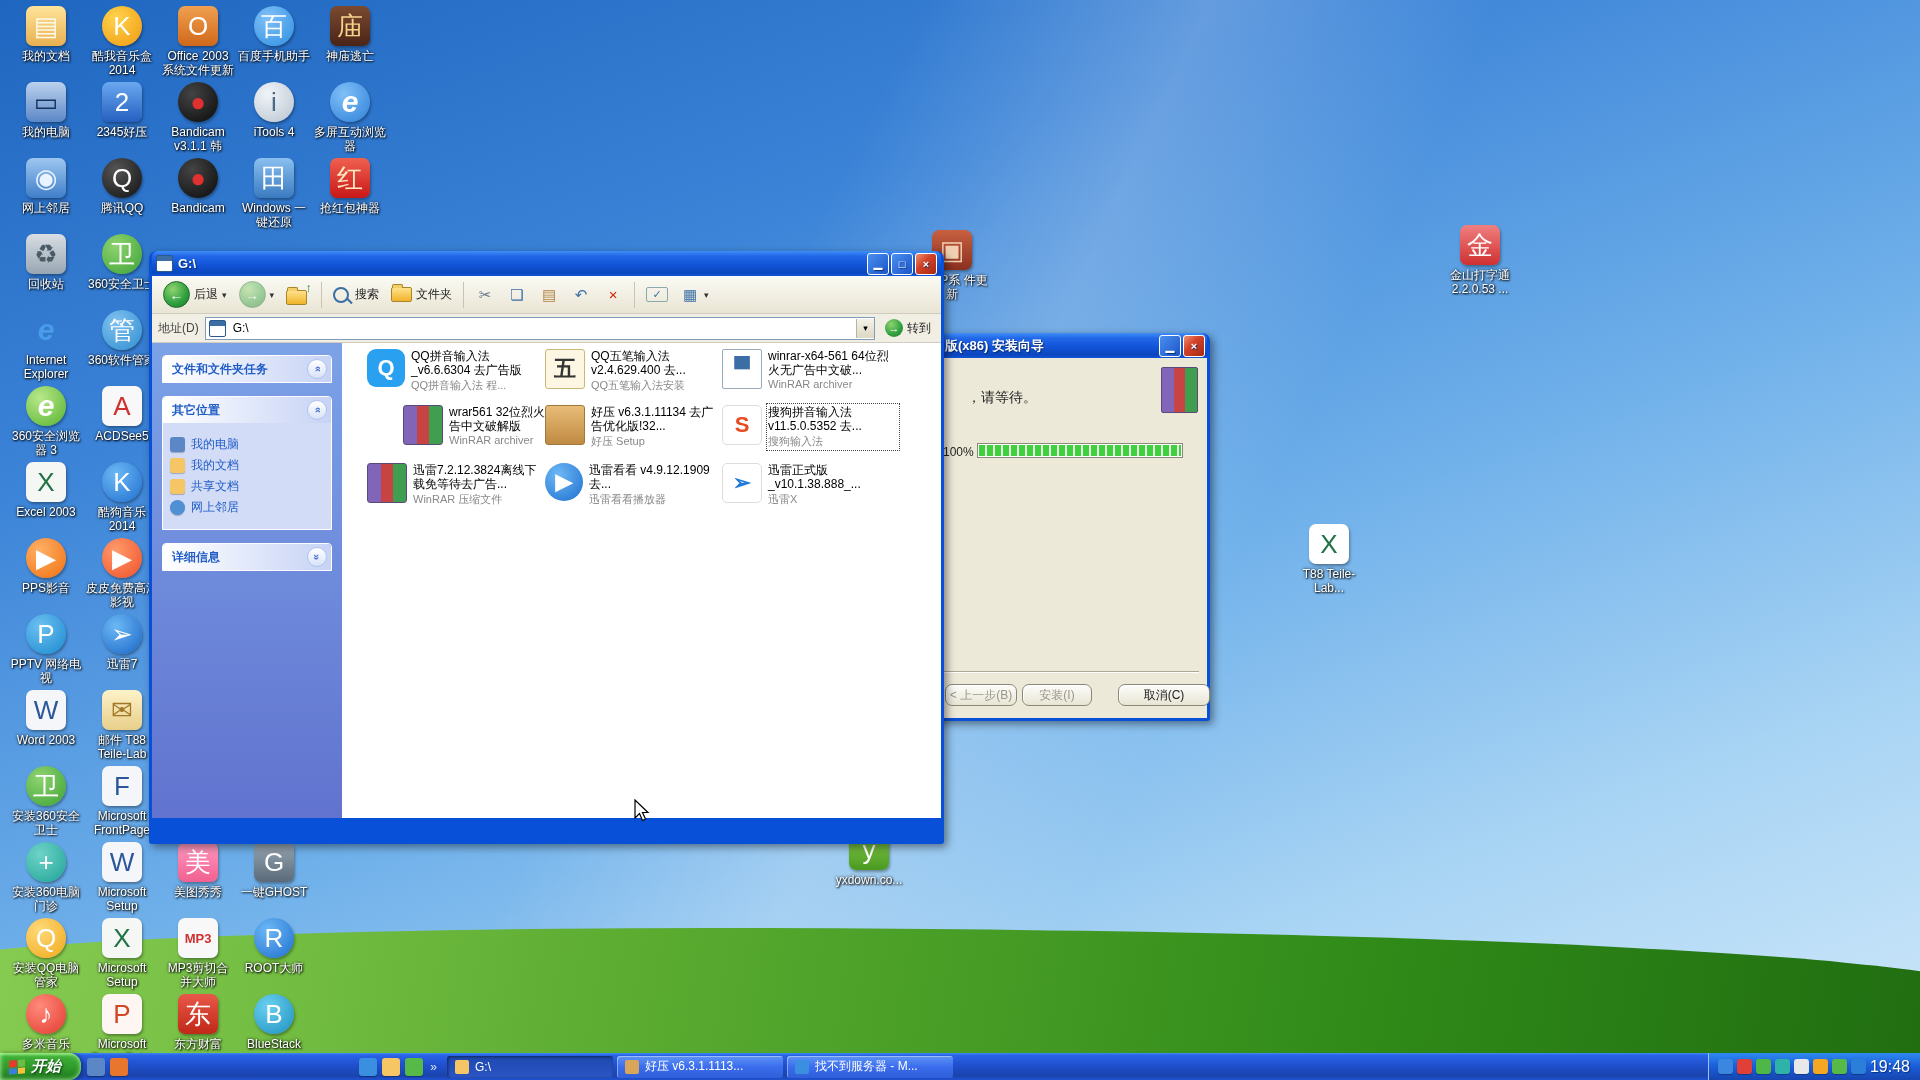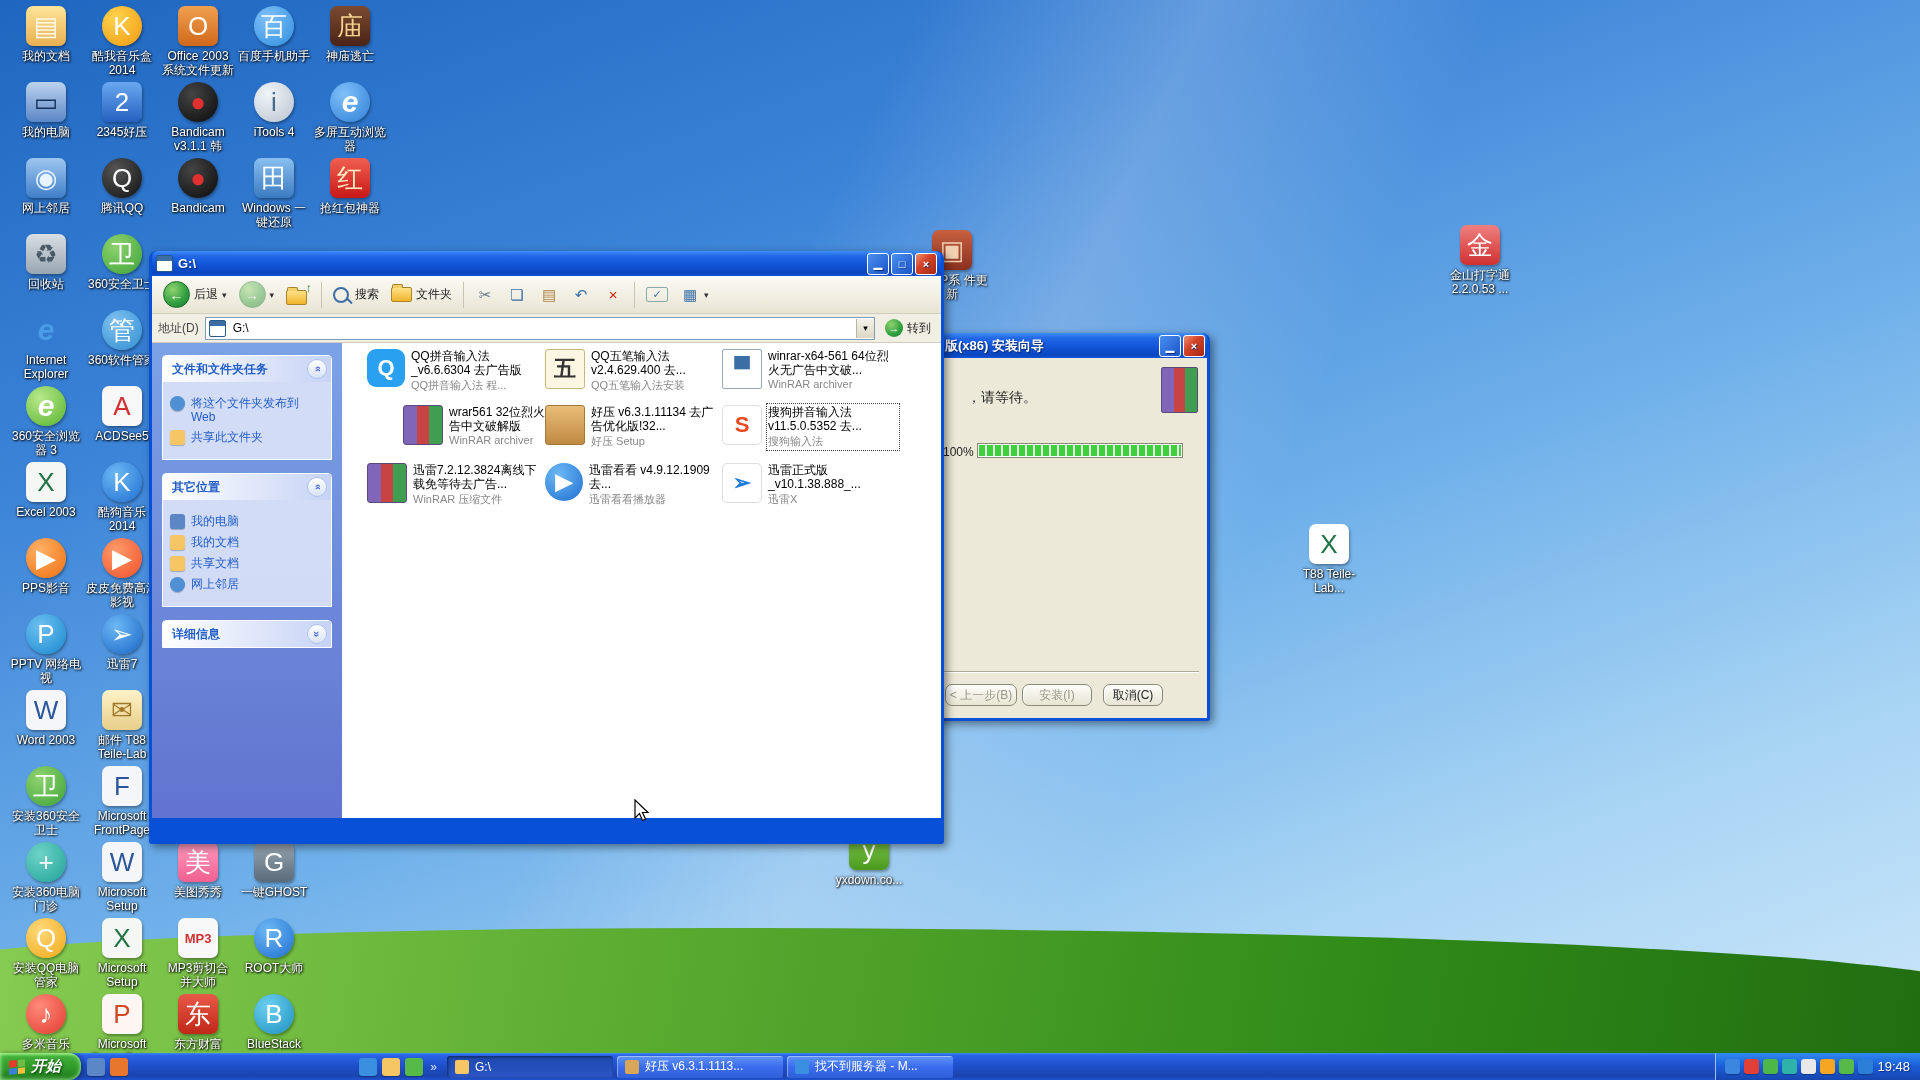--- a/index.html
+++ b/index.html
@@ -102,21 +102,21 @@
     background:linear-gradient(90deg,#8065b8 0,#8065b8 33%,#c84444 33%,#c84444 66%,#3f9e4f 66%,#3f9e4f 100%)}
   .istatus{position:absolute;left:202px;top:31px;font-size:14px;color:#222}
   .iprog-label{position:absolute;left:178px;top:87px;font-size:12px;color:#222}
   .iprog{position:absolute;left:212px;top:85px;width:206px;height:15px;border:1px solid #8a8878;background:#fff;padding:1px;box-sizing:border-box}
   .ifill{height:100%;width:100%;background:repeating-linear-gradient(90deg,#3fd03f 0 6px,#e8f5e0 6px 8px)}
   .ihline{position:absolute;left:8px;right:8px;top:313px;border-top:1px solid #aca899;border-bottom:1px solid #fff}
   .ibtn{position:absolute;top:326px;height:22px;box-sizing:border-box;border:1px solid #8a8878;border-radius:7px;
     background:linear-gradient(180deg,#fdfdfa,#e8e5d4);font-size:12px;color:#222;display:flex;align-items:center;
     justify-content:center;cursor:pointer;box-shadow:inset 1px 1px 0 #fff}
   .ibtn.disabled{color:#9a9788}
-  .b1{left:180px;width:72px}.b2{left:257px;width:70px}.b3{left:338px;width:60px}
+  .b1{left:180px;width:72px}.b2{left:257px;width:70px}.b3{left:353px;width:92px}
   
   .taskbar{position:absolute;left:0;right:0;bottom:0;height:27px;z-index:50;display:flex;align-items:center;
     background:linear-gradient(180deg,#3f8cf3 0%,#2a63e8 8%,#1f50cd 45%,#1a44ad 85%,#1f51d2 100%)}
   .start{height:27px;padding:0 20px 0 9px;border-radius:0 12px 12px 0;display:flex;align-items:center;gap:6px;
     color:#fff;font-weight:bold;font-style:italic;font-size:15px;text-shadow:1px 1px 2px #0a3a0a;cursor:pointer;flex:none;
     background:linear-gradient(180deg,#7ede63 0%,#3faf36 12%,#2f9a2a 55%,#1e7a1c 95%);
     box-shadow:inset 0 0 5px #b8ffb0,2px 0 4px rgba(0,0,0,.35)}
   #quicklaunch{width:352px;flex:none;display:flex;align-items:center;gap:5px;padding:0 6px}
   .qspacer{flex:1}
   .qicon{width:18px;height:18px;border-radius:3px;cursor:pointer;box-shadow:0 1px 1px rgba(0,0,0,.3)}
@@ -124,21 +124,21 @@
   .tasks{display:flex;align-items:center;overflow:hidden}
   .tbtn{height:22px;margin:0 2px;padding:0 8px;width:150px;flex:none;border-radius:3px;display:flex;align-items:center;gap:6px;
     color:#fff;font-size:12px;cursor:pointer;overflow:hidden;white-space:nowrap;
     background:linear-gradient(180deg,#5e94f5,#3a6ced 50%,#2f5fd8);box-shadow:inset 1px 1px 0 rgba(255,255,255,.4)}
   .tbtn.active{background:linear-gradient(180deg,#1e49b0,#2a55c4);box-shadow:inset 1px 1px 3px rgba(0,0,0,.5)}
   .tic{width:14px;height:14px;flex:none;border-radius:2px}
   .tlabel{overflow:hidden;text-overflow:ellipsis}
   .tray{margin-left:auto;height:27px;display:flex;align-items:center;gap:4px;padding:0 10px 0 9px;flex:none;
     background:linear-gradient(180deg,#2e8af0,#1b5cd8 50%,#1646b0);border-left:1px solid #9cc0f8}
   .ticon{width:15px;height:15px;border-radius:3px;cursor:pointer;box-shadow:0 1px 1px rgba(0,0,0,.3)}
-  .clock{color:#fff;font-size:13px;margin-left:0;text-shadow:1px 1px 1px #05307a}
+  .clock{color:#fff;font-size:16px;margin-left:0;text-shadow:1px 1px 1px #05307a}
   
   #cursor{position:absolute;left:634px;top:799px;z-index:99;pointer-events:none}
   .g{display:block}
 </style>
 </head>
 <body>
 
 <div class="hills2"></div>
 <div class="hills"></div>
 
@@ -524,30 +524,20 @@
     </div>
     <div class="econtent">
       <div class="sidebar" id="sidebar">
           <div class="panel">
     <div class="panel-h">
       <span class="panel-title">文件和文件夹任务</span>
       <span class="chev">
                 <span class="r">»</span>
               </span>
     </div>
-    <div class="panel-b">
-              <div class="slink">
-    <span class="ic" style="background: rgb(79, 143, 211); border-radius: 50%;"></span>
-    <span class="slabel">将这个文件夹发布到 Web</span>
-  </div>
-              <div class="slink">
-    <span class="ic" style="background: rgb(245, 198, 99);"></span>
-    <span class="slabel">共享此文件夹</span>
-  </div>
-            </div>
   </div>
           <div class="panel">
     <div class="panel-h">
       <span class="panel-title">其它位置</span>
       <span class="chev">
                 <span class="r">»</span>
               </span>
     </div>
     <div class="panel-b">
               <div class="slink">

